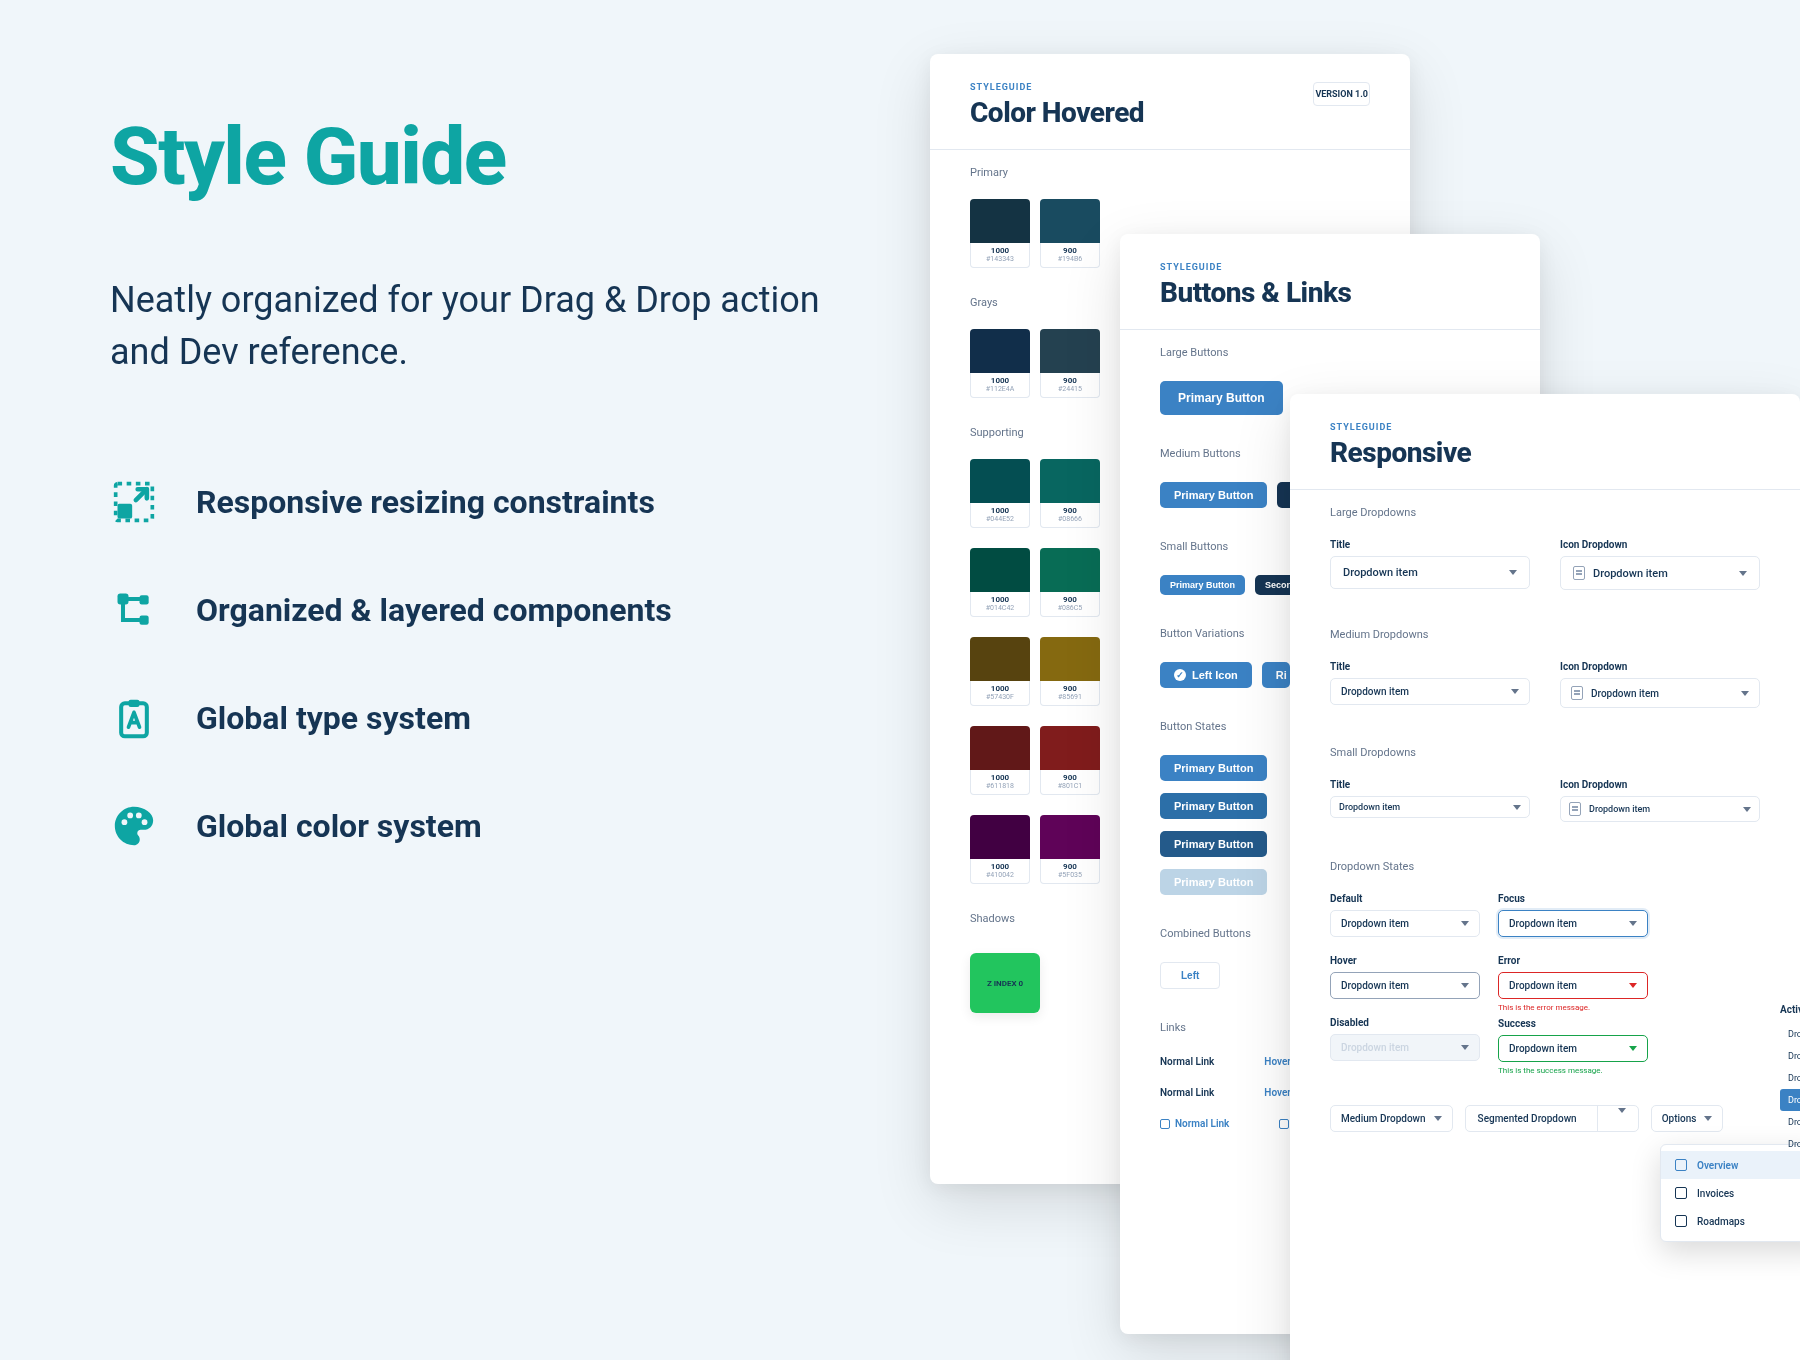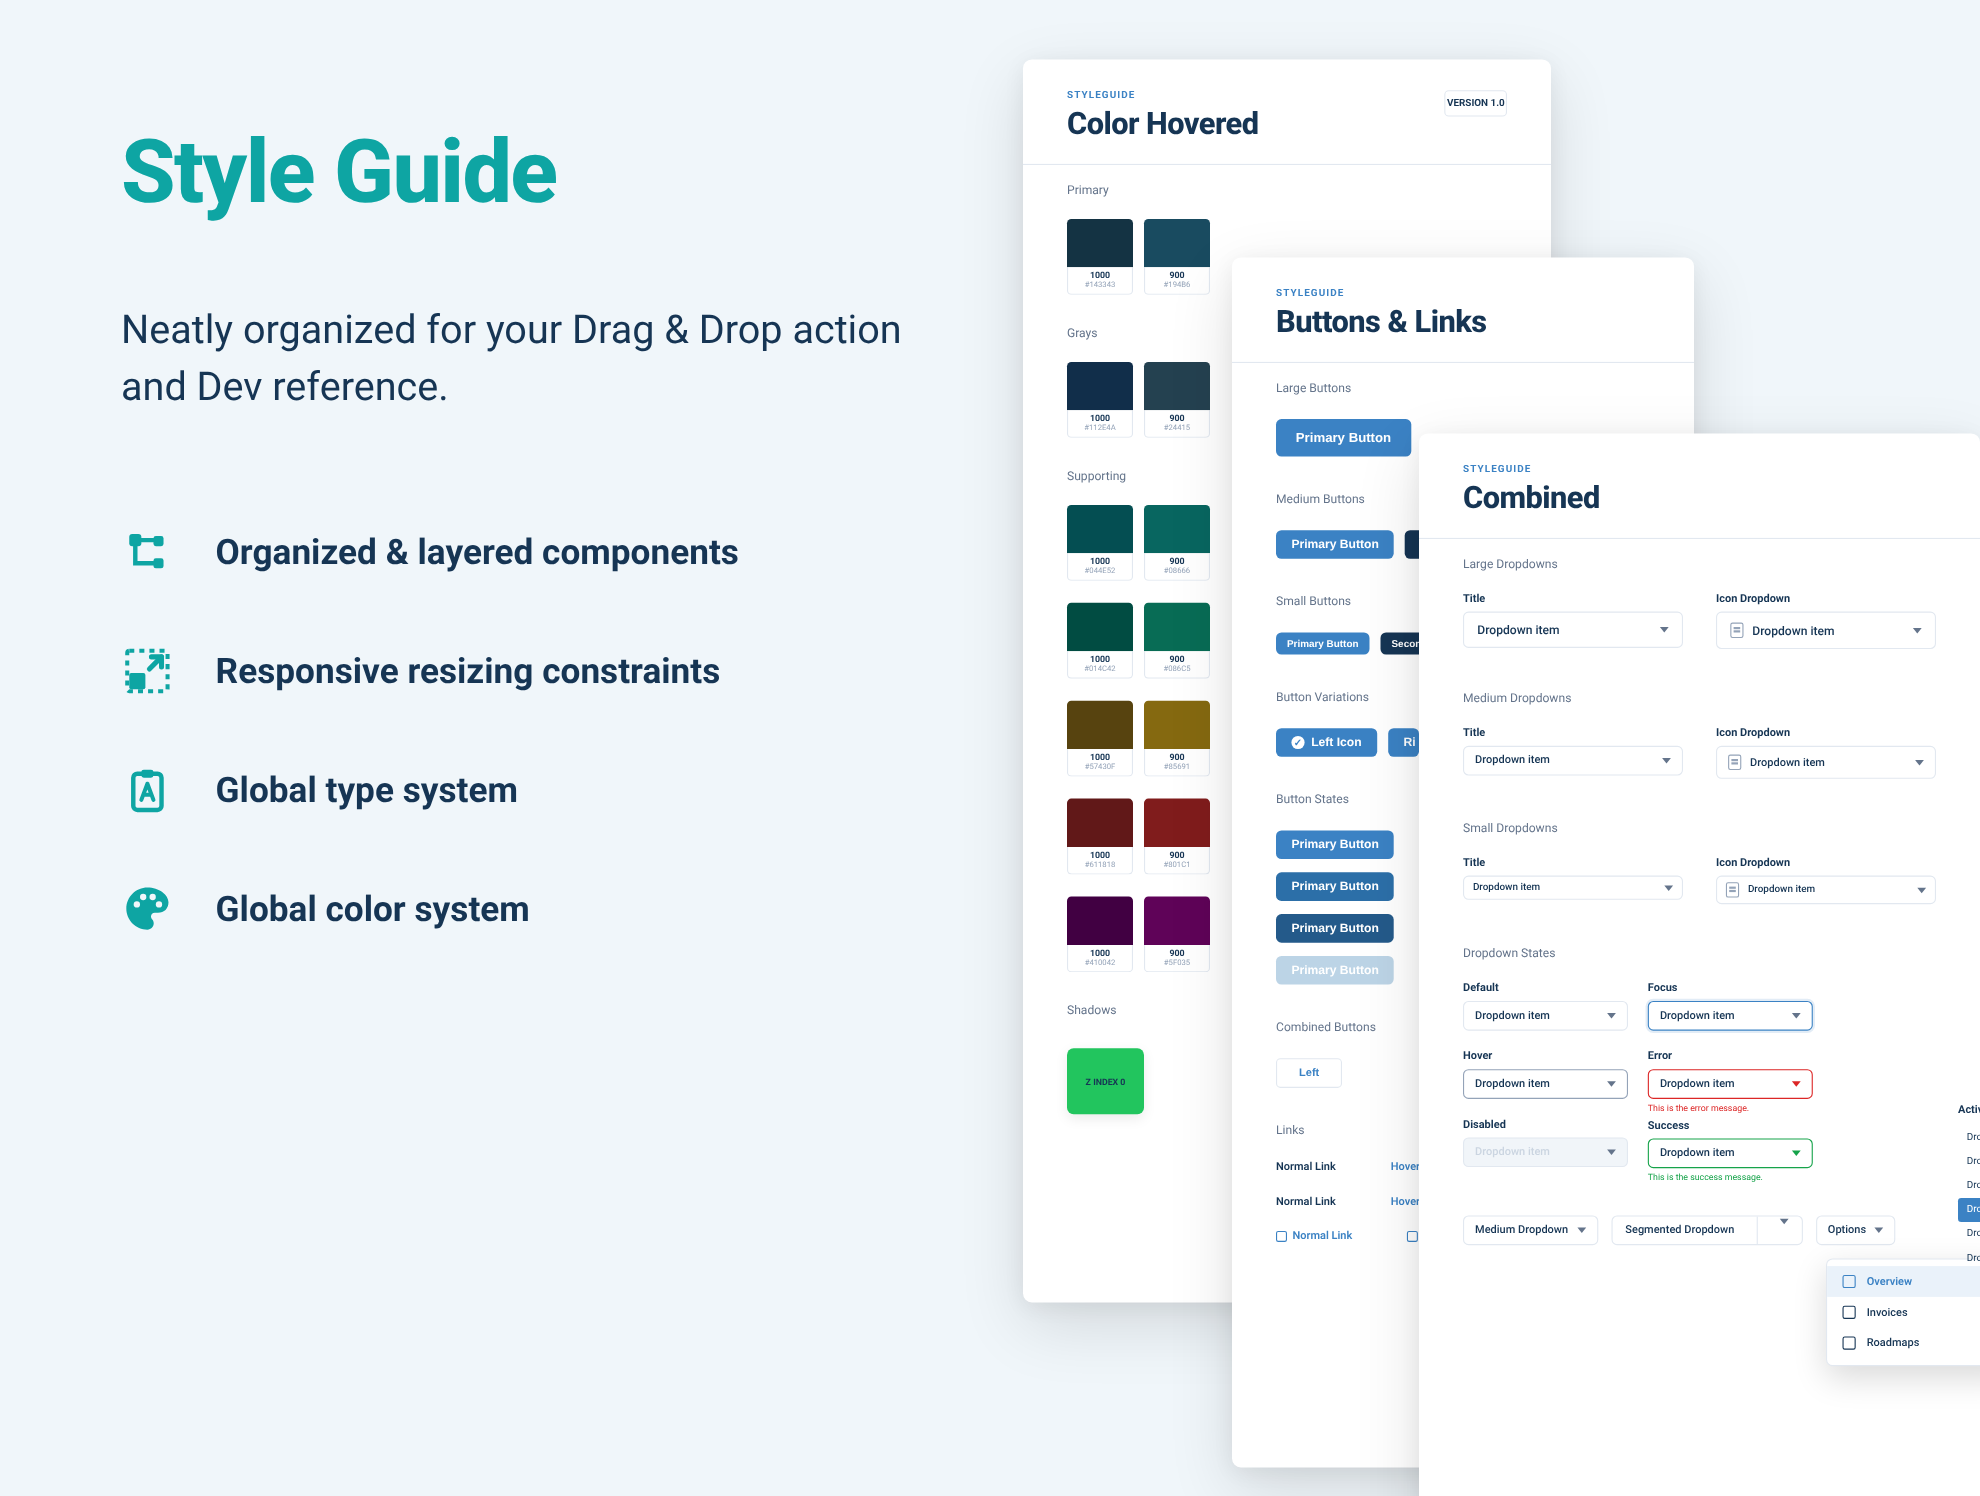--- a/index.html
+++ b/index.html
@@ -332,41 +332,41 @@
 </head>
 <body>
 
 <div class="left">
   <h1>Style Guide</h1>
   <p class="subtitle">Neatly organized for your Drag &amp; Drop action and Dev reference.</p>
 
   <div class="feature">
     <span class="icon-wrap">
       <svg width="44" height="44" viewBox="0 0 24 24" fill="none">
+        <rect x="2" y="2" width="20" height="20" rx="1" stroke="#0ea5a3" stroke-width="2" stroke-dasharray="2.5 2.5" fill="none"></rect>
+        <rect x="3" y="13" width="8" height="8" rx="1" fill="#0ea5a3"></rect>
+        <path d="M13 11 L19 5" stroke="#0ea5a3" stroke-width="2.5" stroke-linecap="round"></path>
+        <path d="M14 5 H19 V10" stroke="#0ea5a3" stroke-width="2.5" fill="none" stroke-linecap="round" stroke-linejoin="round"></path>
+      </svg>
+    </span>
+    <span class="label">Responsive resizing constraints</span>
+  </div>
+
+  <div class="feature">
+    <span class="icon-wrap">
+      <svg width="44" height="44" viewBox="0 0 24 24" fill="none">
         <rect x="3" y="3" width="6" height="6" rx="1.5" fill="#0ea5a3"></rect>
         <rect x="15" y="4" width="5" height="5" rx="1.2" fill="#0ea5a3"></rect>
         <rect x="15" y="15" width="5" height="5" rx="1.2" fill="#0ea5a3"></rect>
         <path d="M6 9 V17.5 H15" stroke="#0ea5a3" stroke-width="2.2" fill="none" stroke-linecap="round"></path>
         <path d="M6 9 V6.5 H15" stroke="#0ea5a3" stroke-width="2.2" fill="none" stroke-linecap="round" opacity="0"></path>
         <path d="M9 6 H15" stroke="#0ea5a3" stroke-width="2.2" stroke-linecap="round"></path>
       </svg>
     </span>
     <span class="label">Organized &amp; layered components</span>
-  </div>
-
-  <div class="feature">
-    <span class="icon-wrap">
-      <svg width="44" height="44" viewBox="0 0 24 24" fill="none">
-        <rect x="2" y="2" width="20" height="20" rx="1" stroke="#0ea5a3" stroke-width="2" stroke-dasharray="2.5 2.5" fill="none"></rect>
-        <rect x="3" y="13" width="8" height="8" rx="1" fill="#0ea5a3"></rect>
-        <path d="M13 11 L19 5" stroke="#0ea5a3" stroke-width="2.5" stroke-linecap="round"></path>
-        <path d="M14 5 H19 V10" stroke="#0ea5a3" stroke-width="2.5" fill="none" stroke-linecap="round" stroke-linejoin="round"></path>
-      </svg>
-    </span>
-    <span class="label">Responsive resizing constraints</span>
   </div>
 
   <div class="feature">
     <span class="icon-wrap">
       <svg width="44" height="44" viewBox="0 0 24 24" fill="none">
         <rect x="5" y="4" width="14" height="18" rx="2" stroke="#0ea5a3" stroke-width="2.2" fill="none"></rect>
         <rect x="9" y="2" width="6" height="4" rx="1.2" fill="#0ea5a3"></rect>
         <path d="M12 9 L9 17 M12 9 L15 17 M10 14.5 H14" stroke="#0ea5a3" stroke-width="2" stroke-linecap="round" stroke-linejoin="round"></path>
       </svg>
     </span>
@@ -580,21 +580,21 @@
         <span style="width:10px;height:10px;border:1.5px solid currentColor;border-radius:2px;"></span>
         <span>Hover</span>
       </a>
     </div>
   </div>
 
   <div class="card" style="left:360px; top:340px; width:510px; height:1000px;">
     <div class="card-head">
       <div>
         <div class="eyebrow">STYLEGUIDE</div>
-        <h2>Combined</h2>
+        <h2>Responsive</h2>
       </div>
     </div>
     <hr class="sep">
 
     <div class="section-label">Large Dropdowns</div>
     <div class="dd-grid">
       <div class="dd-col">
         <div class="dd-label">Title</div>
         <div class="dd lg">
             <span>Dropdown item</span>

